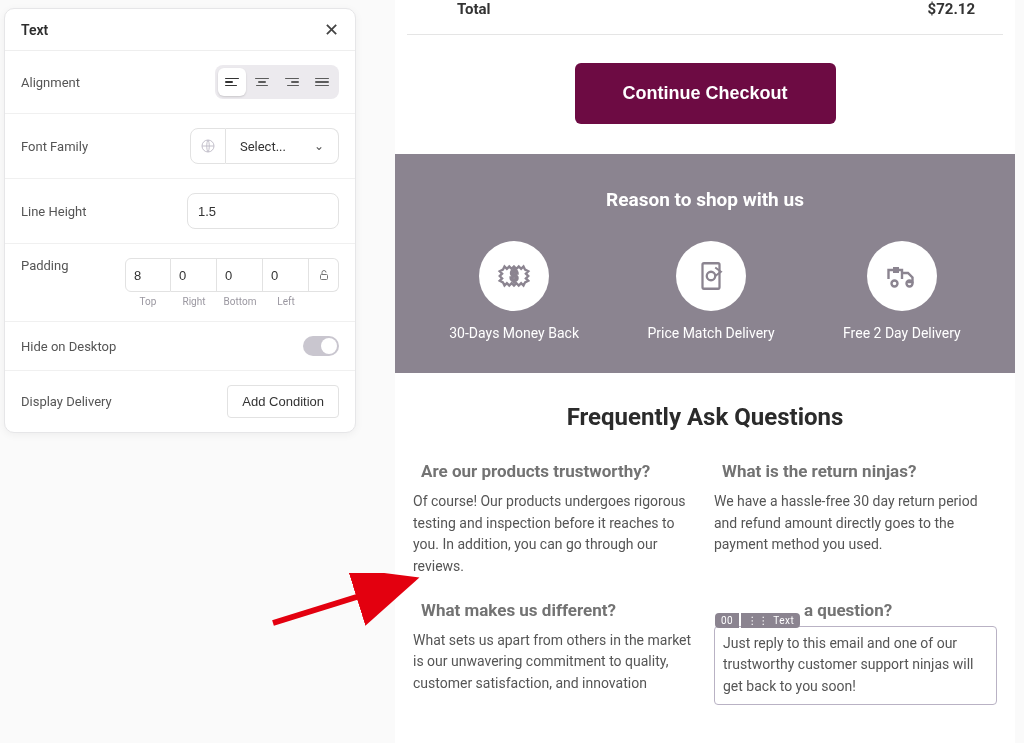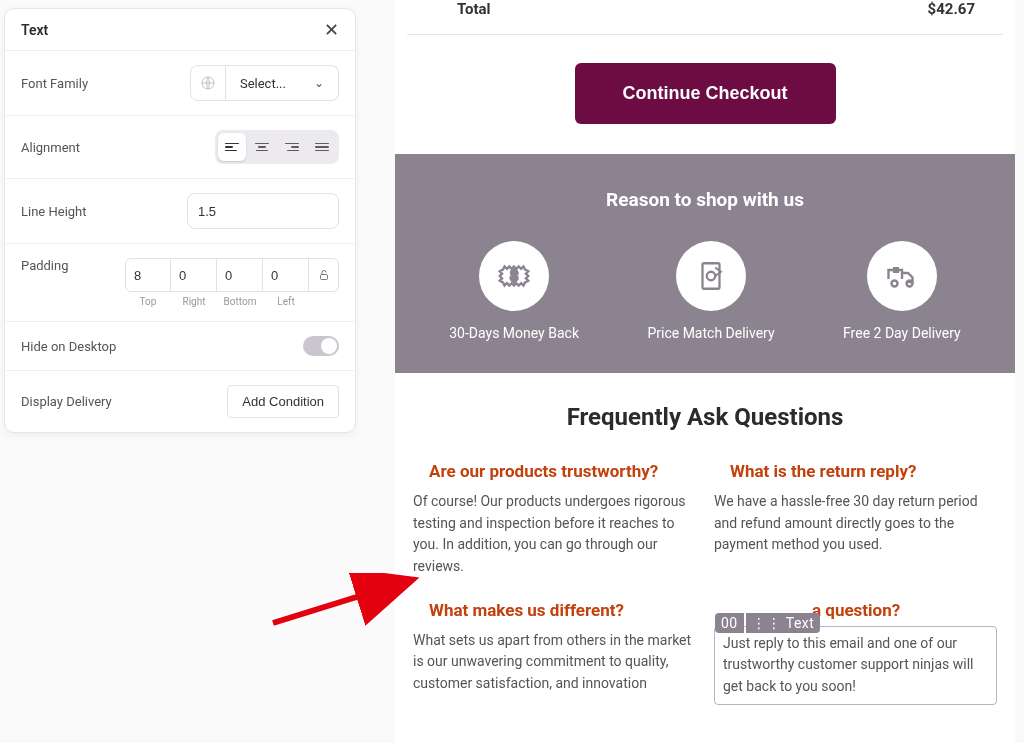--- a/index.html
+++ b/index.html
@@ -163,100 +163,100 @@
     display:flex;align-items:center;justify-content:center;
     margin:0 auto 14px;
   }
 
   .faq-sec{ padding:30px 18px 10px;}
   .faq-sec h2{
     text-align:center; font-size:24px; font-weight:700; color:#2b2b2b;
     margin:0 0 30px;
   }
   .faq-grid{ display:grid; grid-template-columns:1fr 1fr; gap:22px 18px; }
-  .faq-q{ font-size:17px; font-weight:700; color:#c2410c; margin:0 16px 10px;}
+  .faq-q{ font-size:17px; font-weight:700; color:#737373; margin:0 8px 10px;}
   .faq-a{ font-size:14px; color:#555; line-height:1.55;}
 
   .selected-block{
     border:1px solid #b9b2c4; border-radius:4px;
     padding:6px 8px;
     position:relative;
     margin-top:-4px;
   }
   .sel-tag{
     position:absolute; top:-14px; left:0;
     display:flex; gap:2px;
   }
   .sel-chip{
     background:#8b8490; color:#fff;
-    font-size:14px; padding:2px 6px; border-radius:4px 0 0 4px;
+    font-size:10px; padding:2px 6px; border-radius:4px 0 0 4px;
     display:flex;align-items:center;
     letter-spacing:0.5px;
   }
   .sel-chip.txt{ border-radius:0 4px 4px 0; gap:4px;}
   .drag-dots{ letter-spacing:1px; }
 
   
   .arrow-svg{ position:absolute; left:263px; top:573px; pointer-events:none; }
 </style>
 </head>
 <body>
 
 <div class="panel">
   <div class="panel-header">
     <h3>Text</h3>
     <span class="close-x">✕</span>
+  </div>
+
+  <div class="prop-row">
+    <span class="prop-label">Alignment</span>
+    <div class="align-group">
+      <div class="align-btn active">
+        <div class="align-lines">
+            <div class="al" style="width:14px"></div>
+            <div class="al" style="width:8px"></div>
+            <div class="al" style="width:12px"></div>
+          </div>
+      </div>
+      <div class="align-btn">
+        <div class="align-lines" style="align-items:center">
+            <div class="al" style="width:14px"></div>
+            <div class="al" style="width:8px"></div>
+            <div class="al" style="width:12px"></div>
+          </div>
+      </div>
+      <div class="align-btn">
+        <div class="align-lines" style="align-items:flex-end">
+            <div class="al" style="width:14px"></div>
+            <div class="al" style="width:8px"></div>
+            <div class="al" style="width:12px"></div>
+          </div>
+      </div>
+      <div class="align-btn">
+        <div class="align-lines">
+            <div class="al" style="width:14px"></div>
+            <div class="al" style="width:14px"></div>
+            <div class="al" style="width:14px"></div>
+          </div>
+      </div>
+    </div>
   </div>
 
   <div class="prop-row">
     <span class="prop-label">Font Family</span>
     <div class="font-family-ctrl">
       <div class="globe-box">
         <svg width="16" height="16" viewBox="0 0 24 24" fill="none" stroke="currentColor" stroke-width="1.5">
             <circle cx="12" cy="12" r="9"></circle>
             <path d="M3 12h18M12 3c2.5 3 2.5 15 0 18M12 3c-2.5 3-2.5 15 0 18"></path>
           </svg>
       </div>
       <div class="select-box">
         <span>Select...</span>
         <span class="chevd">⌄</span>
-      </div>
-    </div>
-  </div>
-
-  <div class="prop-row">
-    <span class="prop-label">Alignment</span>
-    <div class="align-group">
-      <div class="align-btn active">
-        <div class="align-lines">
-            <div class="al" style="width:14px"></div>
-            <div class="al" style="width:8px"></div>
-            <div class="al" style="width:12px"></div>
-          </div>
-      </div>
-      <div class="align-btn">
-        <div class="align-lines" style="align-items:center">
-            <div class="al" style="width:14px"></div>
-            <div class="al" style="width:8px"></div>
-            <div class="al" style="width:12px"></div>
-          </div>
-      </div>
-      <div class="align-btn">
-        <div class="align-lines" style="align-items:flex-end">
-            <div class="al" style="width:14px"></div>
-            <div class="al" style="width:8px"></div>
-            <div class="al" style="width:12px"></div>
-          </div>
-      </div>
-      <div class="align-btn">
-        <div class="align-lines">
-            <div class="al" style="width:14px"></div>
-            <div class="al" style="width:14px"></div>
-            <div class="al" style="width:14px"></div>
-          </div>
       </div>
     </div>
   </div>
 
   <div class="prop-row">
     <span class="prop-label">Line Height</span>
     <input class="lineheight-input" value="1.5" style="">
   </div>
 
   <div class="prop-row tall">
@@ -291,21 +291,21 @@
   <div class="prop-row" style="border-bottom:none">
     <span class="prop-label">Display Delivery</span>
     <button class="add-cond-btn">Add Condition</button>
   </div>
 </div>
 
 <div class="preview">
 
   <div class="total-row">
     <span>Total</span>
-    <span>$42.67</span>
+    <span>$72.12</span>
   </div>
 
   <div class="cta-row">
     <button class="cta-btn">Continue Checkout</button>
   </div>
 
   <div class="reasons">
     <h3>Reason to shop with us</h3>
     <div class="reason-cols">
       <div class="reason">
@@ -342,21 +342,21 @@
   </div>
 
   <div class="faq-sec">
     <h2>Frequently Ask Questions</h2>
     <div class="faq-grid">
       <div>
         <div class="faq-q">Are our products trustworthy?</div>
         <div class="faq-a">Of course! Our products undergoes rigorous testing and inspection before it reaches to you. In addition, you can go through our reviews.</div>
       </div>
       <div>
-        <div class="faq-q">What is the return reply?</div>
+        <div class="faq-q">What is the return ninjas?</div>
         <div class="faq-a">We have a hassle-free 30 day return period and refund amount directly goes to the payment method you used.</div>
       </div>
       <div>
         <div class="faq-q">What makes us different?</div>
         <div class="faq-a">What sets us apart from others in the market is our unwavering commitment to quality, customer satisfaction, and innovation</div>
       </div>
       <div style="position:relative">
         <div class="faq-q" style="padding-left:82px">a question?</div>
         <div class="selected-block">
           <div class="sel-tag">

